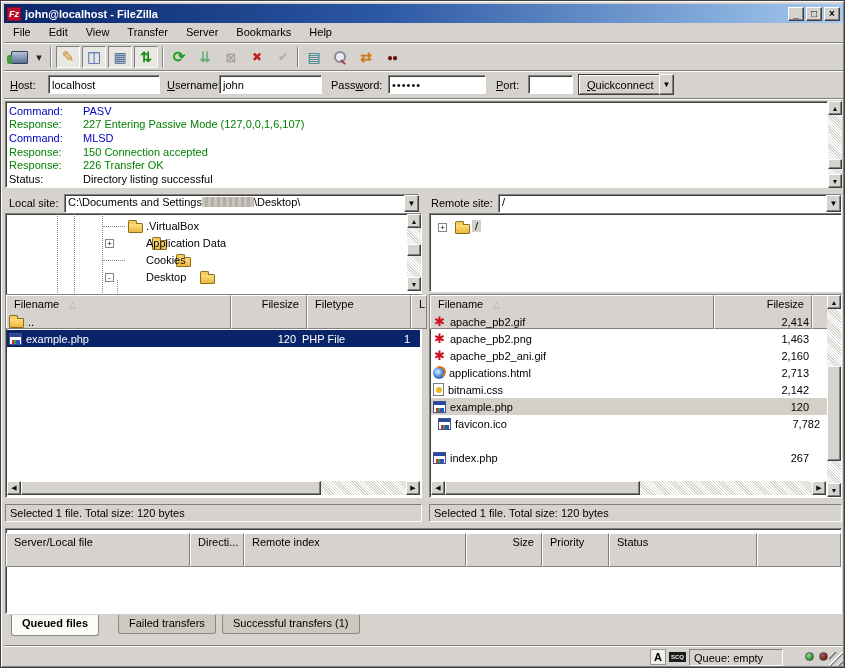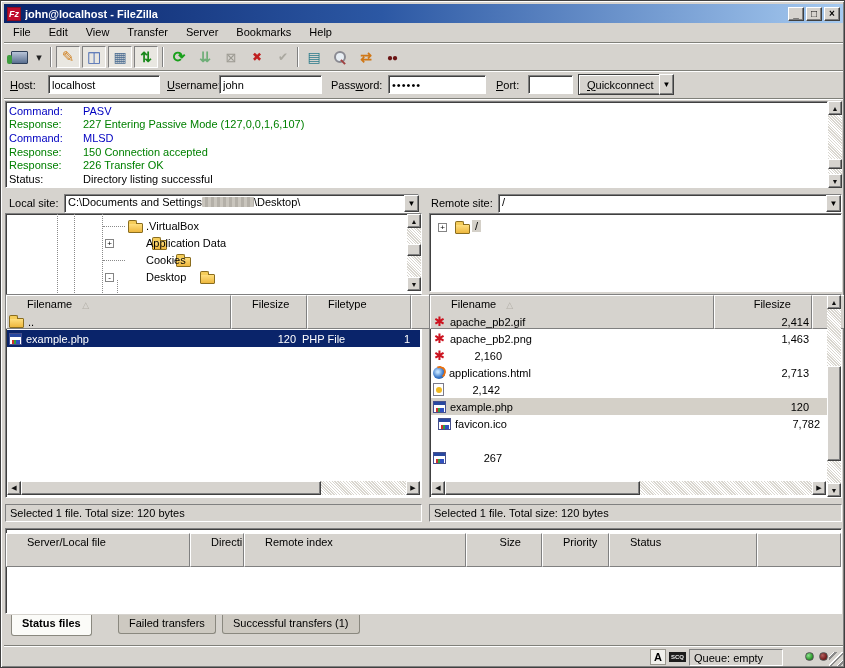--- a/index.html
+++ b/index.html
@@ -63,21 +63,21 @@
 .redact{display:inline-block;width:52px;height:10px;vertical-align:-1px;border-radius:1px;
   background:repeating-linear-gradient(90deg,#c9c5bd 0 3px,#b4b0a8 3px 6px)}
 
 .dotv{position:absolute;border-left:1px dotted #8a8a8a}
 .doth{position:absolute;border-top:1px dotted #8a8a8a}
 .expbox{position:absolute;width:9px;height:9px;background:#fff;border:1px solid #848484;
   font:8px "Liberation Sans",sans-serif;line-height:7px;text-align:center}
 .treelabel{position:absolute;white-space:nowrap}
 
 .hdrcell{position:absolute;height:34px;background:#d6d3ce;border:1px solid;border-color:#fff #808080 #808080 #fff;
-  padding:2px 20px;white-space:nowrap;overflow:hidden}
+  padding:2px 7px;white-space:nowrap;overflow:hidden}
 .hdrcell.r{text-align:right}
 .sort{color:#b2afa7;font-size:9px;margin-left:10px}
 .lrow{position:absolute;height:17px;display:flex;align-items:center;white-space:nowrap}
 .lrow .cell{overflow:hidden}
 .sel-active{background:#0a246a;color:#fff}
 .sel-inactive{background:#d4d0c8}
 
 .ic{display:inline-block;vertical-align:middle;margin:0 4px 0 2px;flex:0 0 auto}
 .ic-folder{width:15px;height:10px;background:linear-gradient(#ffdf7e,#edb73e);border:1px solid #8a6d1f;border-radius:1px;position:relative;margin-top:2px}
 .ic-folder::before{content:"";position:absolute;left:-1px;top:-4px;width:7px;height:3px;background:#f5cd5a;border:1px solid #8a6d1f;border-bottom:0;border-radius:2px 2px 0 0}
@@ -284,43 +284,46 @@
     <span class="cell" style="flex:1">apache_pb2.gif</span>
     <span class="cell" style="width:70px;text-align:right;padding-right:18px">2,414</span>
   </div>
   <div class="lrow" style="left:430px;top:329px;width:396px">
     <span class="ic ic-feather"></span>
     <span class="cell" style="flex:1">apache_pb2.png</span>
     <span class="cell" style="width:70px;text-align:right;padding-right:18px">1,463</span>
   </div>
   <div class="lrow" style="left:430px;top:346px;width:396px">
     <span class="ic ic-feather"></span>
+    <span class="cell" style="flex:1">apache_pb2_ani.gif</span>
     <span class="cell" style="width:70px;text-align:right;padding-right:18px">2,160</span>
   </div>
   <div class="lrow" style="left:430px;top:363px;width:396px">
     <span class="ic ic-ff"></span>
     <span class="cell" style="flex:1">applications.html</span>
     <span class="cell" style="width:70px;text-align:right;padding-right:18px">2,713</span>
   </div>
   <div class="lrow" style="left:430px;top:380px;width:396px">
     <span class="ic ic-page"></span>
+    <span class="cell" style="flex:1">bitnami.css</span>
     <span class="cell" style="width:70px;text-align:right;padding-right:18px">2,142</span>
   </div>
   <div class="lrow sel-inactive" style="left:430px;top:397px;width:396px">
     <span class="ic ic-win"></span>
     <span class="cell" style="flex:1">example.php</span>
     <span class="cell" style="width:70px;text-align:right;padding-right:18px">120</span>
   </div>
   <div class="lrow" style="left:435px;top:414px;width:396px">
     <span class="ic ic-win"></span>
     <span class="cell" style="flex:1">favicon.ico</span>
     <span class="cell" style="width:70px;text-align:right;padding-right:12px">7,782</span>
   </div>
   <div class="lrow" style="left:430px;top:448px;width:396px">
     <span class="ic ic-win"></span>
+    <span class="cell" style="flex:1">index.php</span>
     <span class="cell" style="width:70px;text-align:right;padding-right:18px">267</span>
   </div>
 
   <div class="sbtn" style="left:826px;top:294px;width:14px;height:14px">▲</div>
   <div class="strack" style="left:826px;top:308px;width:14px;height:174px"></div>
   <div class="sthumb" style="left:826px;top:365px;width:14px;height:95px"></div>
   <div class="sbtn" style="left:826px;top:482px;width:14px;height:14px">▼</div>
 
   <div class="sbtn" style="left:430px;top:480px;width:14px;height:14px">◀</div>
   <div class="sthumb" style="left:444px;top:480px;width:195px;height:14px"></div>
@@ -331,21 +334,21 @@
 
   <div class="abs inset" style="left:4px;top:527px;width:837px;height:86px"></div>
   <div class="hdrcell" style="left:5px;top:532px;width:184px">Server/Local file</div>
   <div class="hdrcell" style="left:189px;top:532px;width:54px">Directi...</div>
   <div class="hdrcell" style="left:243px;top:532px;width:222px">Remote index</div>
   <div class="hdrcell r" style="left:465px;top:532px;width:76px">Size</div>
   <div class="hdrcell" style="left:541px;top:532px;width:67px">Priority</div>
   <div class="hdrcell" style="left:608px;top:532px;width:148px">Status</div>
   <div class="hdrcell" style="left:756px;top:532px;width:84px"></div>
 
-  <div class="tab active" style="left:10px">Status files</div>
+  <div class="tab active" style="left:10px">Queued files</div>
   <div class="tab" style="left:117px">Failed transfers</div>
   <div class="tab" style="left:221px">Successful transfers (1)</div>
 
   <div class="groove" style="top:644px"></div>
   <div class="sb-ascii" style="left:649px;top:648px">A</div>
   <div class="sb-badge" style="left:668px;top:651px">SCQ</div>
   <div class="statusline" style="left:688px;top:648px;width:94px;height:17px;border-color:#808080 #fff #fff #808080">Queue: empty</div>
   <div class="led" style="left:804px;top:651px;background:radial-gradient(circle at 35% 35%,#8fe08f,#2f9e2f 60%,#145214)"></div>
   <div class="led" style="left:818px;top:651px;background:radial-gradient(circle at 35% 35%,#b06060,#7a2020 60%,#3a0d0d)"></div>
   <div class="grip" style="left:828px;top:651px"></div>

